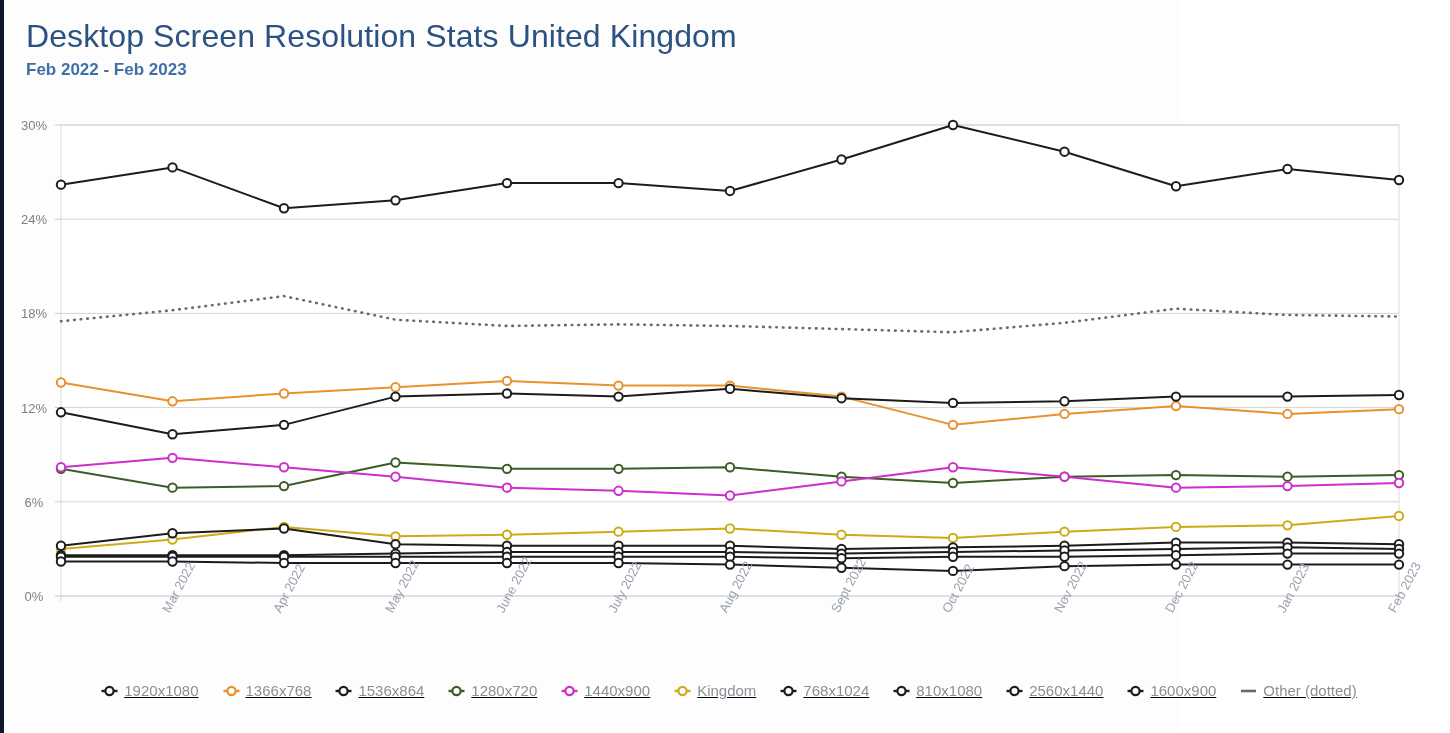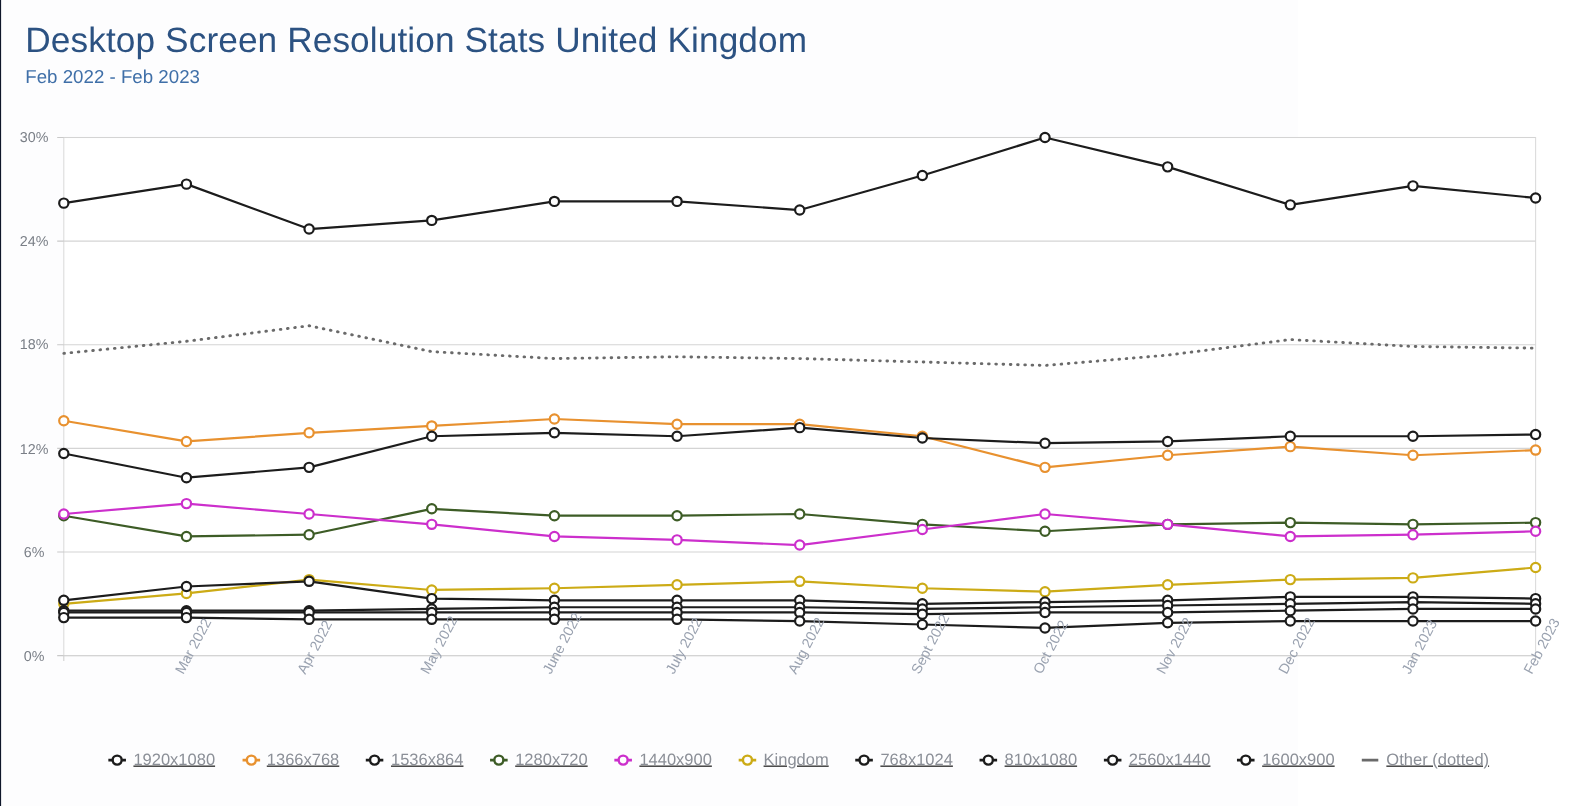--- a/index.html
+++ b/index.html
@@ -7,40 +7,40 @@
     margin: 0; padding: 0;
     width: 1450px; height: 733px;
     background: #ffffff;
     font-family: "Liberation Sans", sans-serif;
     overflow: hidden;
   }
   #app {
     position: relative;
     width: 1180px; height: 733px;
     background: #fdfdfe;
-    border-left: 1px solid #0f172a;
+    border-left: 4px solid #0f172a;
   }
 
   
   #header {
     position: absolute;
     left: 22px; top: 16px;
     width: 1100px;
   }
   #chart-title {
     font-size: 32px;
     font-weight: 400;
     color: #2c5282;
     letter-spacing: 0.1px;
     line-height: 40px;
     white-space: nowrap;
   }
   #chart-subtitle {
     font-size: 17px;
-    font-weight: 400;
+    font-weight: 700;
     color: #3f6fa8;
     line-height: 24px;
     margin-top: 2px;
   }
 
   
   #badge {
     position: absolute;
     right: 17px; top: 16px;
     background: #1b79b8;

